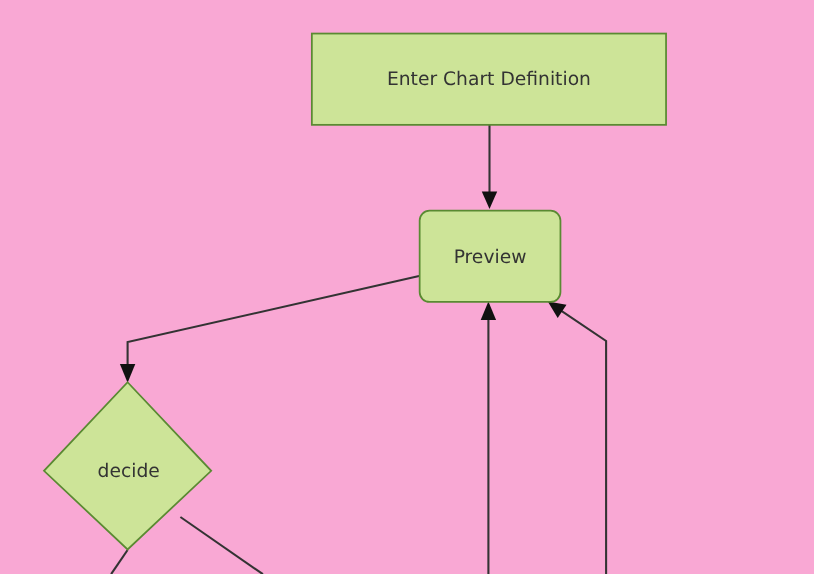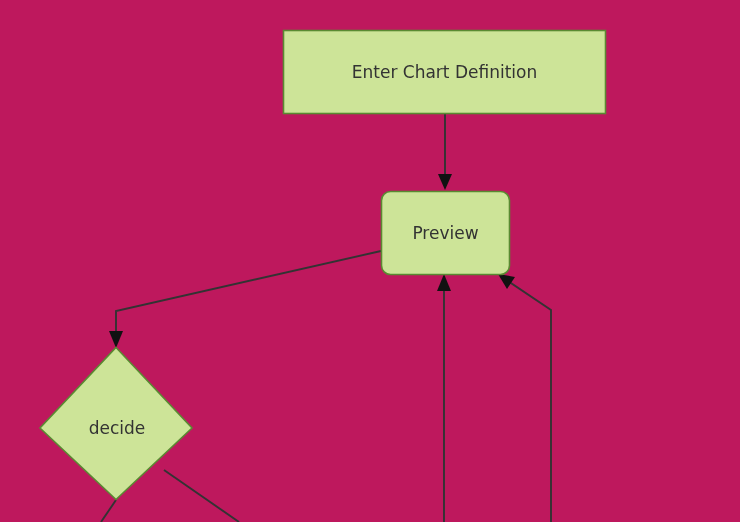--- a/index.html
+++ b/index.html
@@ -10,21 +10,21 @@
   body {
     width: 740px;
     height: 522px;
     font-family: "DejaVu Sans", sans-serif;
     overflow: hidden;
   }
   #flowchart {
     position: relative;
     width: 740px;
     height: 522px;
-    background: #be185d;
+    background: #f9a8d4;
   }
   #flow-svg {
     position: absolute;
     top: 0;
     left: 0;
     width: 740px;
     height: 522px;
     display: block;
   }
   .node-label {

